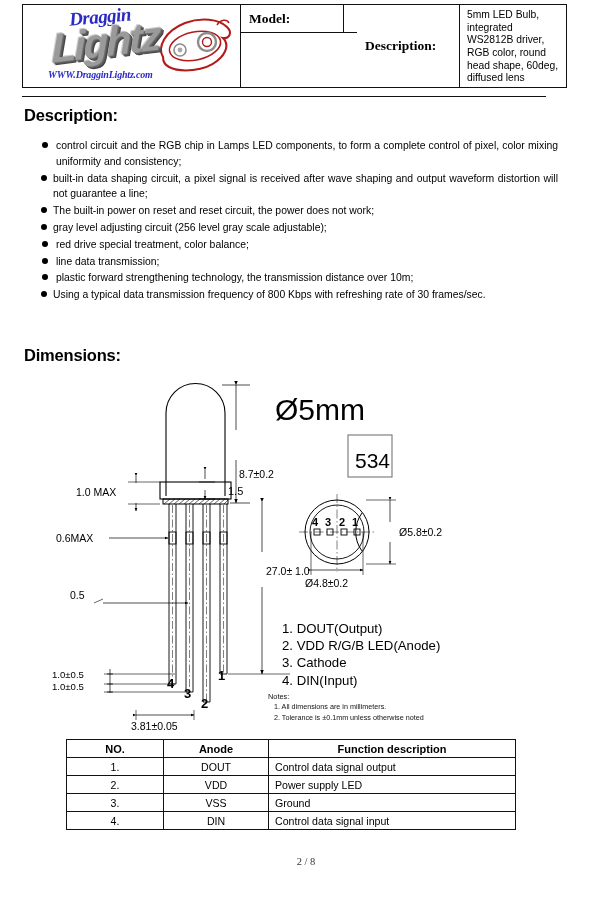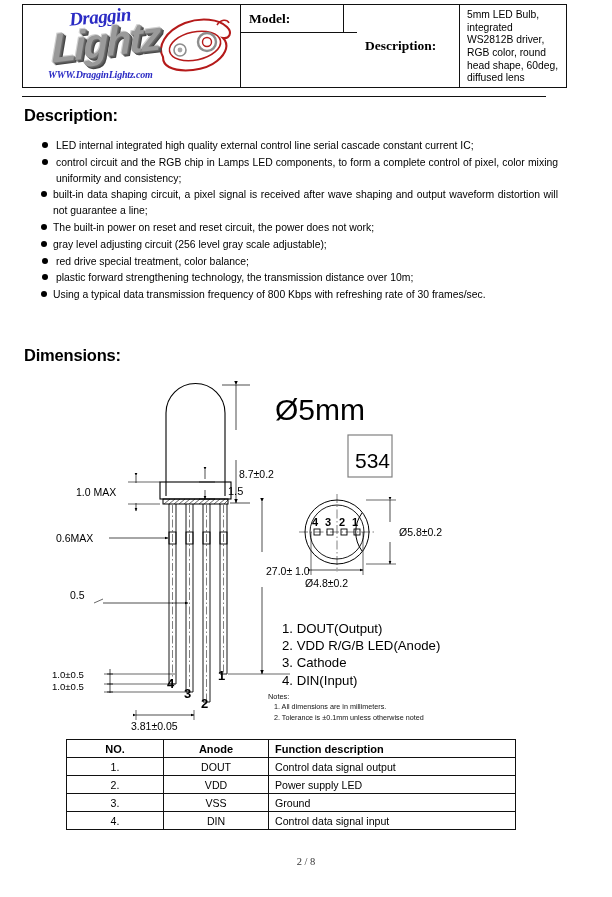--- a/index.html
+++ b/index.html
@@ -158,43 +158,43 @@
         </div>
       </div>
     </div>
   </div>
 
   <div class="rule"></div>
 
   <div class="h2 desc">Description:</div>
 
   <div class="bullets">
+    <div class="bl just">
+      <span class="dot"></span>
+      <span>control circuit and the RGB chip in Lamps LED components, to form a complete control of pixel, color mixing uniformity and consistency;</span>
+    </div>
+    <div class="bl tight just">
+      <span class="dot"></span>
+      <span>built-in data shaping circuit, a pixel signal is received after wave shaping and output waveform distortion will not guarantee a line;</span>
+    </div>
+    <div class="bl tight">
+      <span class="dot"></span>
+      <span>The built-in power on reset and reset circuit, the power does not work;</span>
+    </div>
+    <div class="bl tight">
+      <span class="dot"></span>
+      <span>gray level adjusting circuit (256 level gray scale adjustable);</span>
+    </div>
     <div class="bl">
       <span class="dot"></span>
-      <span>LED internal integrated high quality external control line serial cascade constant current IC;</span>
-    </div>
-    <div class="bl just">
-      <span class="dot"></span>
-      <span>control circuit and the RGB chip in Lamps LED components, to form a complete control of pixel, color mixing uniformity and consistency;</span>
-    </div>
-    <div class="bl tight just">
-      <span class="dot"></span>
-      <span>built-in data shaping circuit, a pixel signal is received after wave shaping and output waveform distortion will not guarantee a line;</span>
-    </div>
-    <div class="bl tight">
-      <span class="dot"></span>
-      <span>The built-in power on reset and reset circuit, the power does not work;</span>
-    </div>
-    <div class="bl tight">
-      <span class="dot"></span>
-      <span>gray level adjusting circuit (256 level gray scale adjustable);</span>
+      <span>red drive special treatment, color balance;</span>
     </div>
     <div class="bl">
       <span class="dot"></span>
-      <span>red drive special treatment, color balance;</span>
+      <span>line data transmission;</span>
     </div>
     <div class="bl">
       <span class="dot"></span>
       <span>plastic forward strengthening technology, the transmission distance over 10m;</span>
     </div>
     <div class="bl tight">
       <span class="dot"></span>
       <span>Using a typical data transmission frequency of 800 Kbps with refreshing rate of 30 frames/sec.</span>
     </div>
   </div>
@@ -366,21 +366,21 @@
     <div class="nt-title">Notes:</div>
     <div class="nt">1. All dimensions are in millimeters.</div>
     <div class="nt">2. Tolerance is ±0.1mm unless otherwise noted</div>
   </div>
 
   <table class="tbl">
     <thead>
       <tr>
         <th class="c-no">NO.</th>
         <th class="c-sym">Anode</th>
-        <th class="c-fn" style="text-align:left">Function description</th>
+        <th class="c-fn" style="text-align:center">Function description</th>
       </tr>
     </thead>
     <tbody>
       <tr>
         <td class="c-no">1.</td>
         <td class="c-sym">DOUT</td>
         <td class="c-fn">Control data signal output</td>
       </tr>
       <tr>
         <td class="c-no">2.</td>

